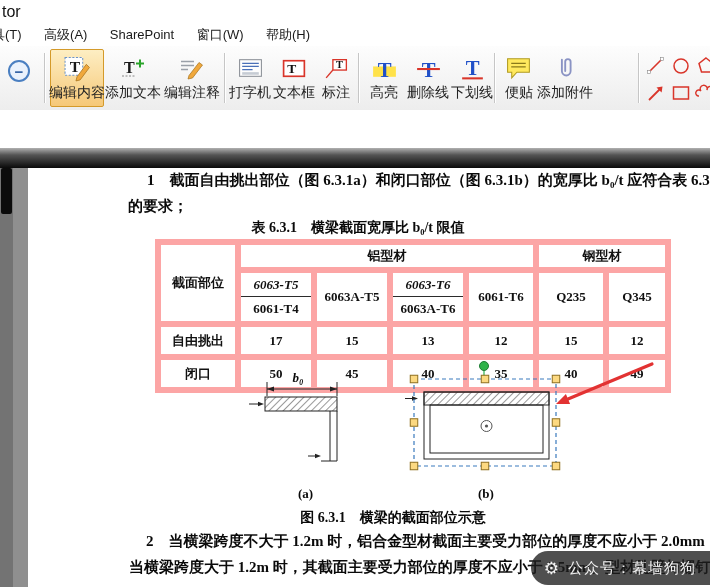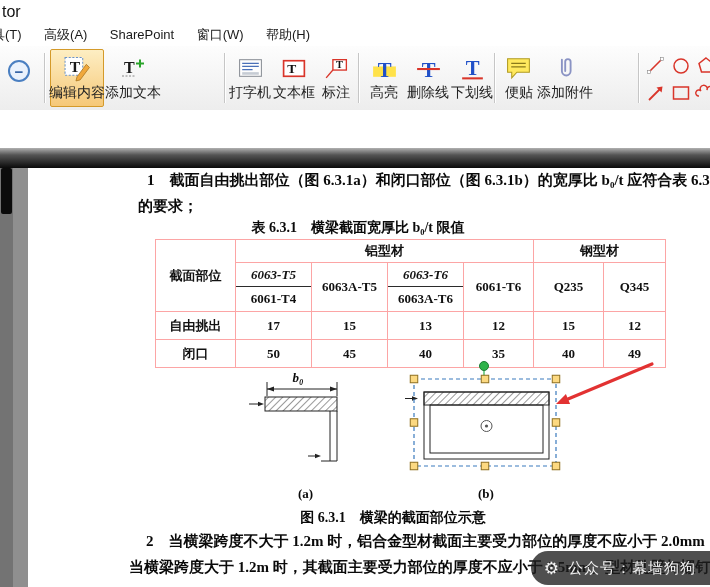--- a/index.html
+++ b/index.html
@@ -44,21 +44,21 @@
   .tbl-title{position:absolute;top:51px;left:60px;width:540px;text-align:center;
              font:700 14px "Liberation Serif",serif;color:#0a0a0a;}
   .caption{position:absolute;top:341px;left:100px;width:530px;text-align:center;
            font:700 14px "Liberation Serif",serif;color:#0a0a0a;}
   .fig-label{position:absolute;top:318px;font:700 13px "Liberation Serif",serif;color:#0a0a0a;}
   .dim-label{position:absolute;left:259px;top:202px;width:22px;text-align:center;
              font:italic 700 13px "Liberation Serif",serif;color:#0a0a0a;}
 
   .spec-table{position:absolute;left:127px;top:71px;border-collapse:collapse;table-layout:fixed;
               font:700 13px "Liberation Serif",serif;color:#111;text-align:center;}
-  .spec-table td{border:1px solid #fca5a5;padding:0;overflow:hidden;}
+  .spec-table td{border:6px solid #fca5a5;padding:0;overflow:hidden;}
   .hr1 td{height:22px;}
   .hr2 td{height:48px;}
   .dr td{height:27px;}
   .split{vertical-align:top;}
   .half{height:23px;line-height:23px;}
   .half:first-child{border-bottom:1px solid #2b2b2b;font-style:italic;}
 
   .fig-svg{position:absolute;left:180px;top:190px;}
 
   .watermark{position:absolute;right:0;top:383px;height:34px;display:flex;align-items:center;
@@ -102,20 +102,29 @@
       <span class="ic">
         <svg width="28" height="27" viewBox="0 0 28 26">
           <text x="5" y="17" font-family="'Liberation Serif',serif" font-size="16" font-weight="bold" fill="#1a1a1a">T</text>
           <path d="M3 20.5 h14" stroke="#888" stroke-dasharray="2 1.5" fill="none"></path>
           <path d="M21 4 v8 M17 8 h8" stroke="#2aa32a" stroke-width="2" fill="none"></path>
         </svg>
       </span>
       <span class="lbl">添加文本</span>
     </button>
 
+    <button class="tb" style="left:164px;width:56px">
+      <span class="ic">
+        <svg width="28" height="27" viewBox="0 0 28 26">
+          <path d="M3 6 h13 M3 10 h13 M3 14 h7" stroke="#9aa0a8" stroke-width="1.4" fill="none"></path>
+          <polygon points="11,20 21,7 24.5,9.5 14.5,22.5 10,23.5" fill="#f0a83c" stroke="#a5711c" stroke-width="0.7"></polygon>
+        </svg>
+      </span>
+      <span class="lbl">编辑注释</span>
+    </button>
 
     <div class="sep" style="left:224px"></div>
 
     <button class="tb" style="left:228px;width:44px">
       <span class="ic">
         <svg width="27" height="24" viewBox="0 0 26 23">
           <rect x="2.5" y="3.5" width="21" height="16" fill="#fdfdfd" stroke="#8a8f96"></rect>
           <path d="M5 7 h16 M5 10 h16 M5 13 h10" stroke="#4a70b8" stroke-width="1.2" fill="none"></path>
           <rect x="5" y="15.5" width="16" height="2.5" fill="#c6ccd4"></rect>
         </svg>
@@ -241,21 +250,21 @@
   <div class="dark-band"></div>
 
   <div class="workspace">
     <div class="v-scroll">
       <div class="v-thumb"></div>
     </div>
 
     <div class="page">
 
       <div class="dline" style="left:119px;top:3px">1　截面自由挑出部位（图 6.3.1a）和闭口部位（图 6.3.1b）的宽厚比 b₀/t 应符合表 6.3.1</div>
-      <div class="dline" style="left:110px;top:29px">的要求；</div>
+      <div class="dline" style="left:100px;top:29px">的要求；</div>
 
       <div class="tbl-title">表 6.3.1　横梁截面宽厚比 b₀/t 限值</div>
 
       <table class="spec-table">
         <colgroup>
           <col style="width:80px">
             <col style="width:76px">
             <col style="width:76px">
           <col style="width:76px">
             <col style="width:70px">

